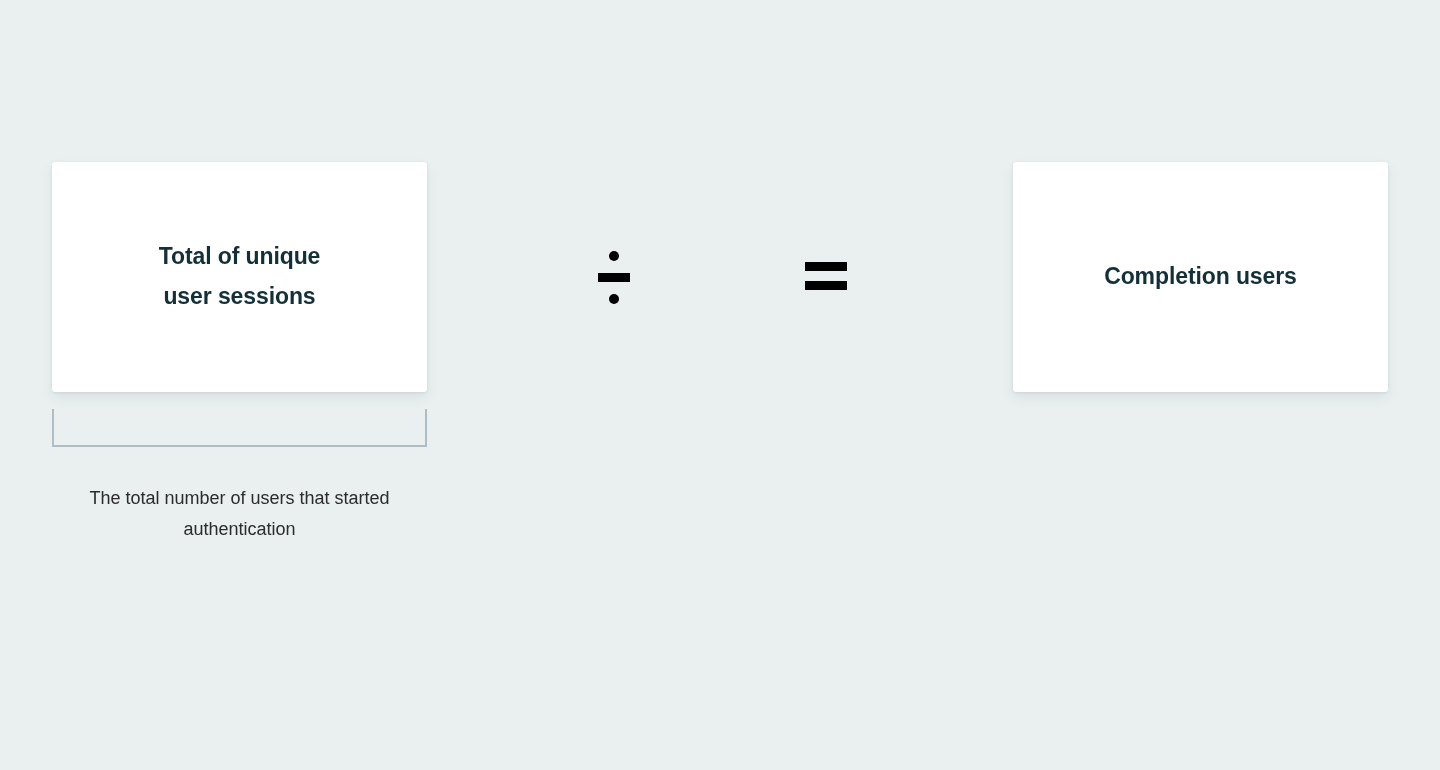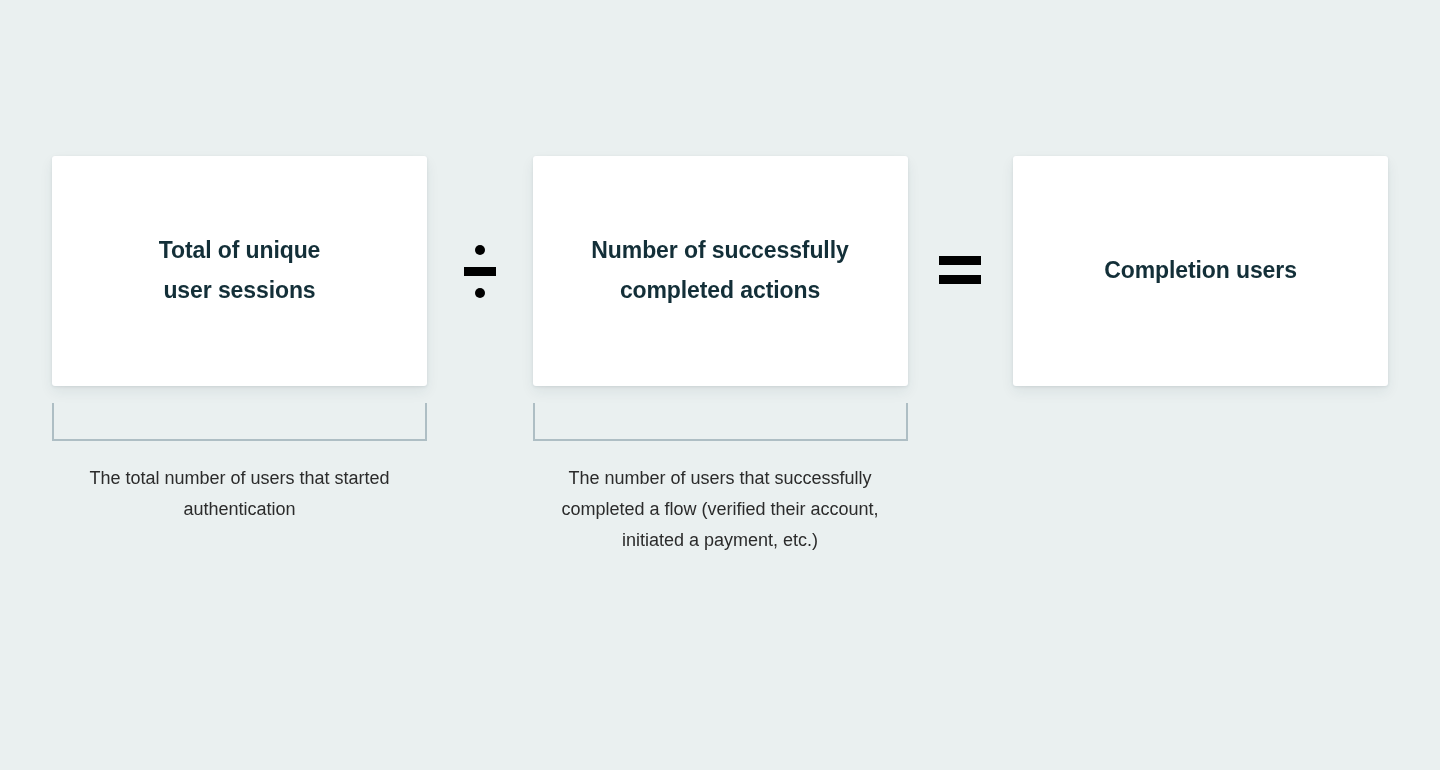--- a/index.html
+++ b/index.html
@@ -12,21 +12,21 @@
     height: 770px;
     background: #eaf0f0;
     font-family: "Liberation Sans", "DejaVu Sans", sans-serif;
     overflow: hidden;
     position: relative;
   }
 
   .formula {
     position: absolute;
     left: 52px;
-    top: 156px;
+    top: 162px;
     width: 1336px;
     display: flex;
     flex-direction: row;
     align-items: flex-start;
     justify-content: space-between;
   }
 
   
   .term {
     width: 375px;
@@ -68,21 +68,21 @@
     border-left: 2px solid #aebec4;
     border-right: 2px solid #aebec4;
     border-bottom: 2px solid #aebec4;
     border-top: none;
   }
   .bracket.is-hidden {
     visibility: hidden;
   }
 
   .caption {
-    margin: 22px 0 0 0;
+    margin: 36px 0 0 0;
     width: 330px;
     font-size: 18px;
     font-weight: normal;
     line-height: 1.72;
     color: #2b2b2b;
     text-align: center;
   }
   .caption.is-hidden {
     visibility: hidden;
   }
@@ -150,27 +150,20 @@
   </div>
 
   <div class="operator">
     <div class="op-divide">
       <span class="dot dot-top"></span>
       <span class="bar"></span>
       <span class="dot dot-bottom"></span>
     </div>
   </div>
 
-  <div class="term">
-    <div class="card">
-      <h2 class="card-title">Number of successfully<br>completed actions</h2>
-    </div>
-    <div class="bracket"></div>
-    <p class="caption">The number of users that successfully completed a flow (verified their account, initiated a payment, etc.)</p>
-  </div>
 
   <div class="operator">
     <div class="op-equals">
       <span class="bar bar-top"></span>
       <span class="bar bar-bottom"></span>
     </div>
   </div>
 
   <div class="term">
     <div class="card">

